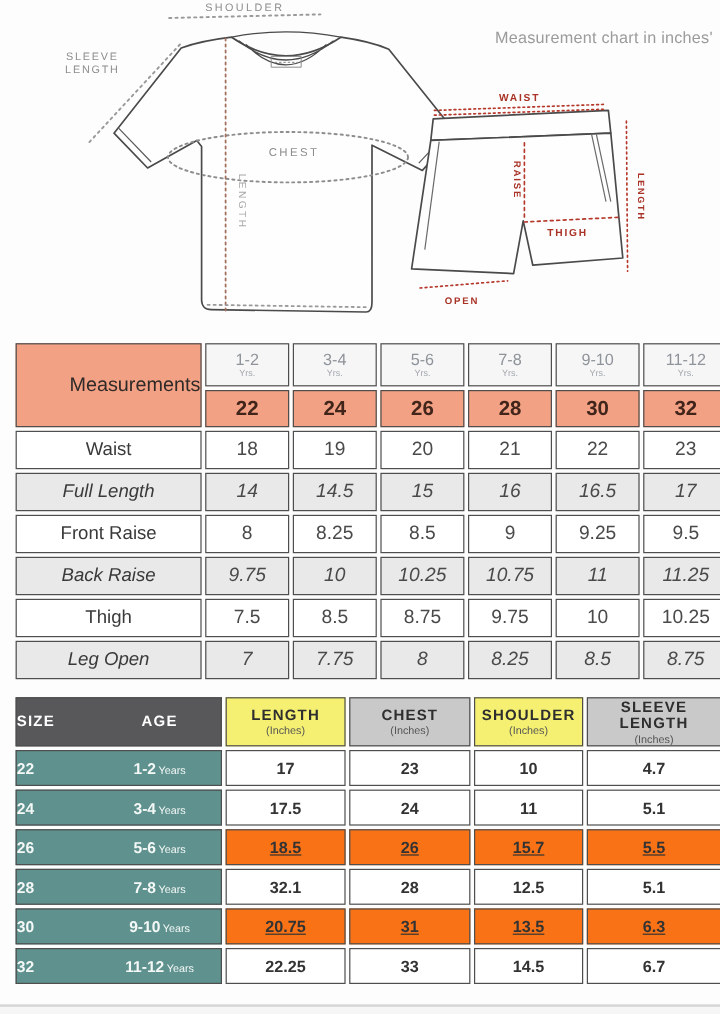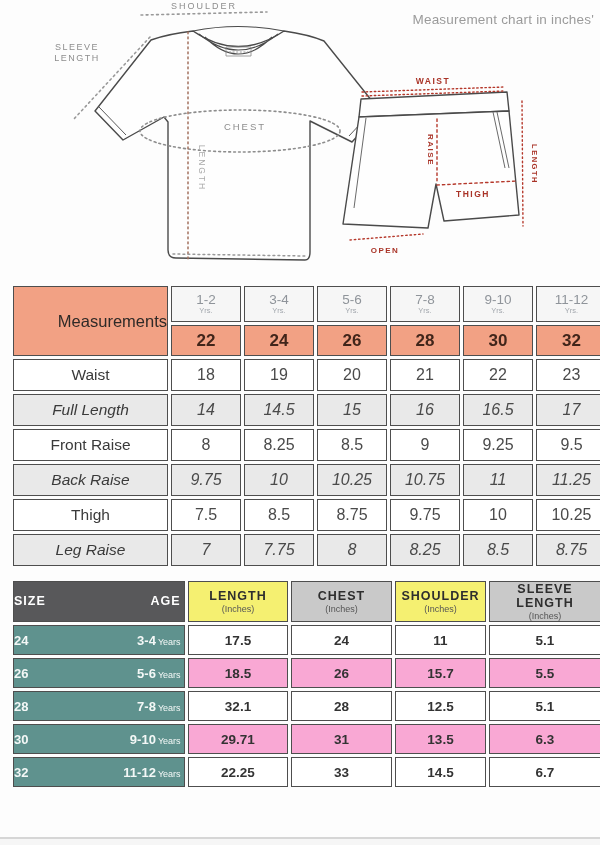--- a/index.html
+++ b/index.html
@@ -1,18 +1,18 @@
 <!DOCTYPE html>
 <html><head>
 <meta charset="utf-8">
 <style>
   html,body{margin:0;padding:0;background:#fff;}
   .canvas{position:relative;width:600px;height:845px;background:#fdfdfd;overflow:hidden;
           font-family:"Liberation Sans",sans-serif;}
-  .top-note{position:absolute;top:12px;right:6px;color:#9b9b9b;font-size:13.5px;letter-spacing:.2px;}
+  .top-note{position:absolute;top:24px;right:6px;color:#9b9b9b;font-size:13.5px;letter-spacing:.2px;}
   .diagram{position:absolute;top:0;left:0;}
 
   
   table{border-collapse:separate;border-spacing:3px 3px;position:absolute;table-layout:fixed;}
   td,th{border:1px solid #4e4e4e;text-align:center;vertical-align:middle;padding:0;}
 
   
   .t1{left:10px;top:283px;width:580px;}
   .t1 .meas{background:#F2A184;font-size:16.5px;color:#2f2a27;text-align:right;}
   .t1 .yr{background:#f6f6f6;color:#8f949a;font-size:13.5px;height:34px;line-height:1.15;}
@@ -25,26 +25,26 @@
 
   
   .t2{left:10px;top:578px;width:580px;}
   .t2 th{height:38px;font-size:12.5px;letter-spacing:1px;color:#2e2e2e;line-height:1.15;}
   .t2 th small{display:block;font-size:9px;font-weight:normal;letter-spacing:0;color:#555;}
   .t2 .dark{background:#58585A;color:#fff;}
   .t2 .yellow{background:#F5F071;}
   .t2 .grayh{background:#C9C9C9;}
   .t2 .ta{text-align:left;}
   .t2 .ta .s{display:inline-block;width:42%;text-align:left;font-weight:bold;}
-  .t2 .ta .a{display:inline-block;width:56%;text-align:right;font-weight:bold;}
+  .t2 .ta .a{display:inline-block;width:56%;text-align:center;font-weight:bold;}
   .t2 .teal{background:#5F928E;color:#f4f8f7;font-size:13px;}
   .t2 .teal small{font-size:9px;font-weight:normal;margin-left:2px;}
   .t2 td{height:28px;}
   .t2 .num{font-weight:bold;font-size:13.5px;color:#333;background:#fff;}
-  .t2 tr.alt .num{background:#f9a8d4;}
+  .t2 tr.alt .num{background:#f97316;text-decoration:underline;}
 
   .bottom-rule{position:absolute;left:0;top:837px;width:600px;height:8px;
                border-top:2px solid #d6d6d6;background:#f6f6f6;}
 </style>
 </head>
 <body>
 
 <div class="canvas">
 
   <div class="top-note">Measurement chart in inches'</div>
@@ -161,21 +161,21 @@
       <tr class="data">
         <td class="lbl">Thigh</td>
         <td class="val">7.5</td>
         <td class="val">8.5</td>
         <td class="val">8.75</td>
         <td class="val">9.75</td>
         <td class="val">10</td>
         <td class="val">10.25</td>
       </tr>
       <tr class="data alt">
-        <td class="lbl">Leg Raise</td>
+        <td class="lbl">Leg Open</td>
         <td class="val">7</td>
         <td class="val">7.75</td>
         <td class="val">8</td>
         <td class="val">8.25</td>
         <td class="val">8.5</td>
         <td class="val">8.75</td>
       </tr>
     </tbody>
   </table>
 
@@ -191,20 +191,27 @@
       <tr>
         <th class="ta dark">
           <span class="s">SIZE</span><span class="a">AGE</span>
         </th>
         <th class="yellow"><b>LENGTH</b><small>(Inches)</small></th>
         <th class="grayh"><b>CHEST</b><small>(Inches)</small></th>
         <th class="yellow"><b>SHOULDER</b><small>(Inches)</small></th>
         <th class="grayh"><b>SLEEVE LENGTH</b><small>(Inches)</small></th>
       </tr>
       <tr>
+        <td class="ta teal"><span class="s">22</span><span class="a"><b>1-2</b><small>Years</small></span></td>
+        <td class="num">17</td>
+        <td class="num">23</td>
+        <td class="num">10</td>
+        <td class="num">4.7</td>
+      </tr>
+      <tr>
         <td class="ta teal"><span class="s">24</span><span class="a"><b>3-4</b><small>Years</small></span></td>
         <td class="num">17.5</td>
         <td class="num">24</td>
         <td class="num">11</td>
         <td class="num">5.1</td>
       </tr>
       <tr class="alt">
         <td class="ta teal"><span class="s">26</span><span class="a"><b>5-6</b><small>Years</small></span></td>
         <td class="num">18.5</td>
         <td class="num">26</td>
@@ -213,21 +220,21 @@
       </tr>
       <tr>
         <td class="ta teal"><span class="s">28</span><span class="a"><b>7-8</b><small>Years</small></span></td>
         <td class="num">32.1</td>
         <td class="num">28</td>
         <td class="num">12.5</td>
         <td class="num">5.1</td>
       </tr>
       <tr class="alt">
         <td class="ta teal"><span class="s">30</span><span class="a"><b>9-10</b><small>Years</small></span></td>
-        <td class="num">29.71</td>
+        <td class="num">20.75</td>
         <td class="num">31</td>
         <td class="num">13.5</td>
         <td class="num">6.3</td>
       </tr>
       <tr>
         <td class="ta teal"><span class="s">32</span><span class="a"><b>11-12</b><small>Years</small></span></td>
         <td class="num">22.25</td>
         <td class="num">33</td>
         <td class="num">14.5</td>
         <td class="num">6.7</td>

